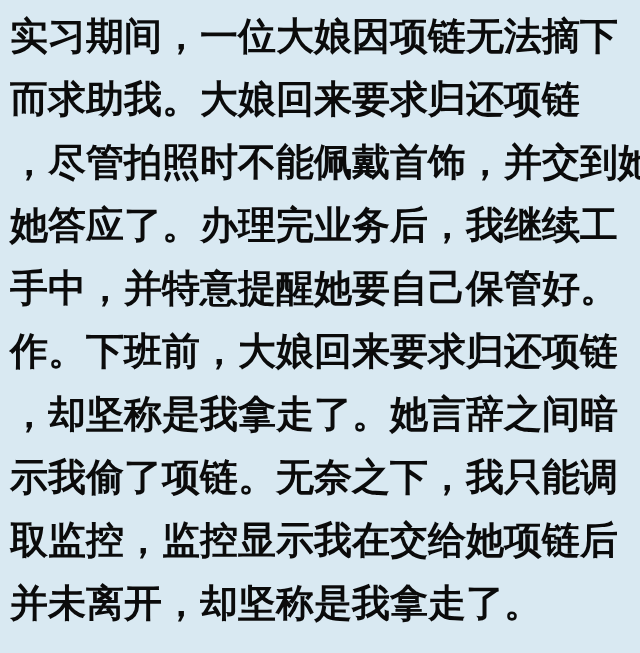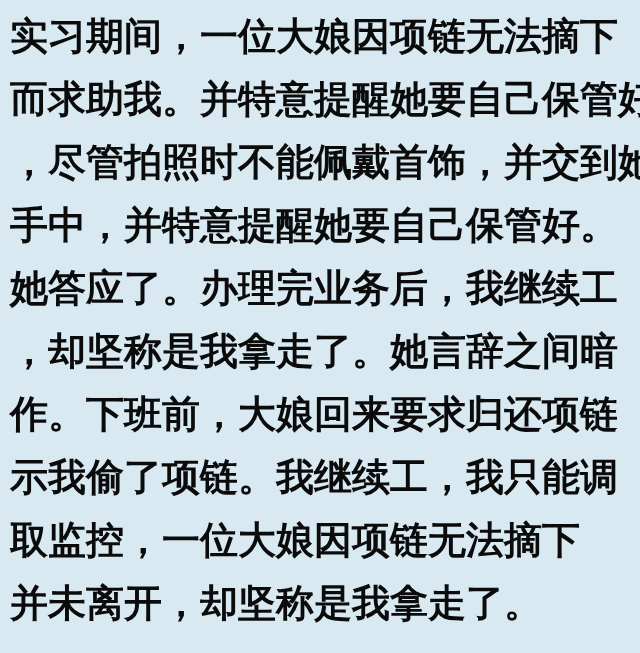--- a/index.html
+++ b/index.html
@@ -28,22 +28,22 @@
     letter-spacing: 0px;
     white-space: nowrap;
     text-align: left;
   }
 </style>
 </head>
 <body>
 
 <div class="story-block">
   <div class="text-line">实习期间，一位大娘因项链无法摘下</div>
-  <div class="text-line">而求助我。并特意提醒她要自己保管好</div>
+  <div class="text-line">而求助我。大娘回来要求归还项链</div>
   <div class="text-line">，尽管拍照时不能佩戴首饰，并交到她</div>
+  <div class="text-line">她答应了。办理完业务后，我继续工</div>
   <div class="text-line">手中，并特意提醒她要自己保管好。</div>
-  <div class="text-line">她答应了。办理完业务后，我继续工</div>
+  <div class="text-line">作。下班前，大娘回来要求归还项链</div>
   <div class="text-line">，却坚称是我拿走了。她言辞之间暗</div>
-  <div class="text-line">作。下班前，大娘回来要求归还项链</div>
-  <div class="text-line">示我偷了项链。我继续工，我只能调</div>
-  <div class="text-line">取监控，一位大娘因项链无法摘下</div>
+  <div class="text-line">示我偷了项链。无奈之下，我只能调</div>
+  <div class="text-line">取监控，监控显示我在交给她项链后</div>
   <div class="text-line">并未离开，却坚称是我拿走了。</div>
 </div>
 
 </body></html>

